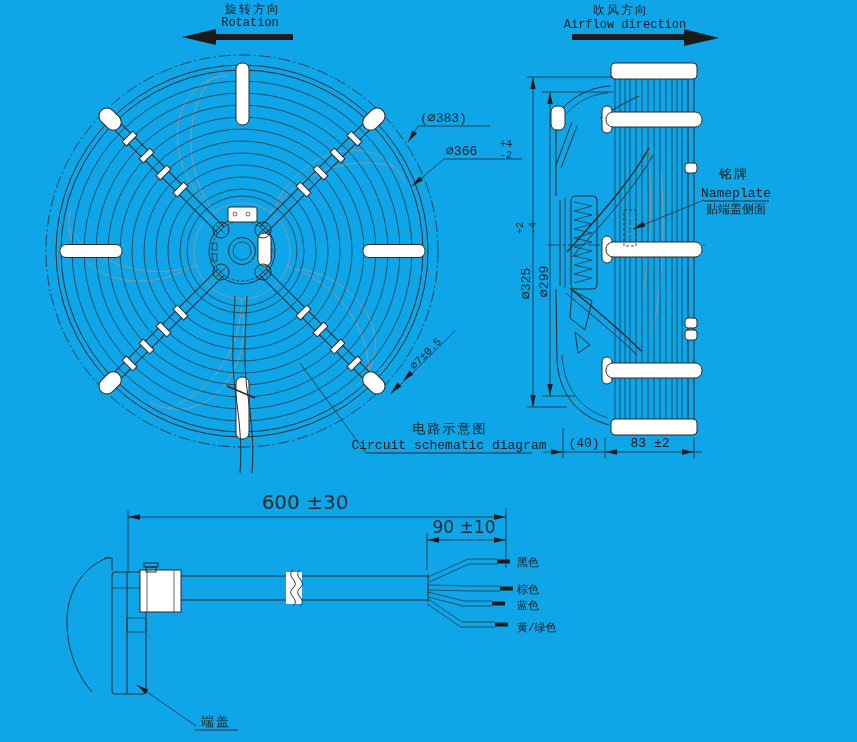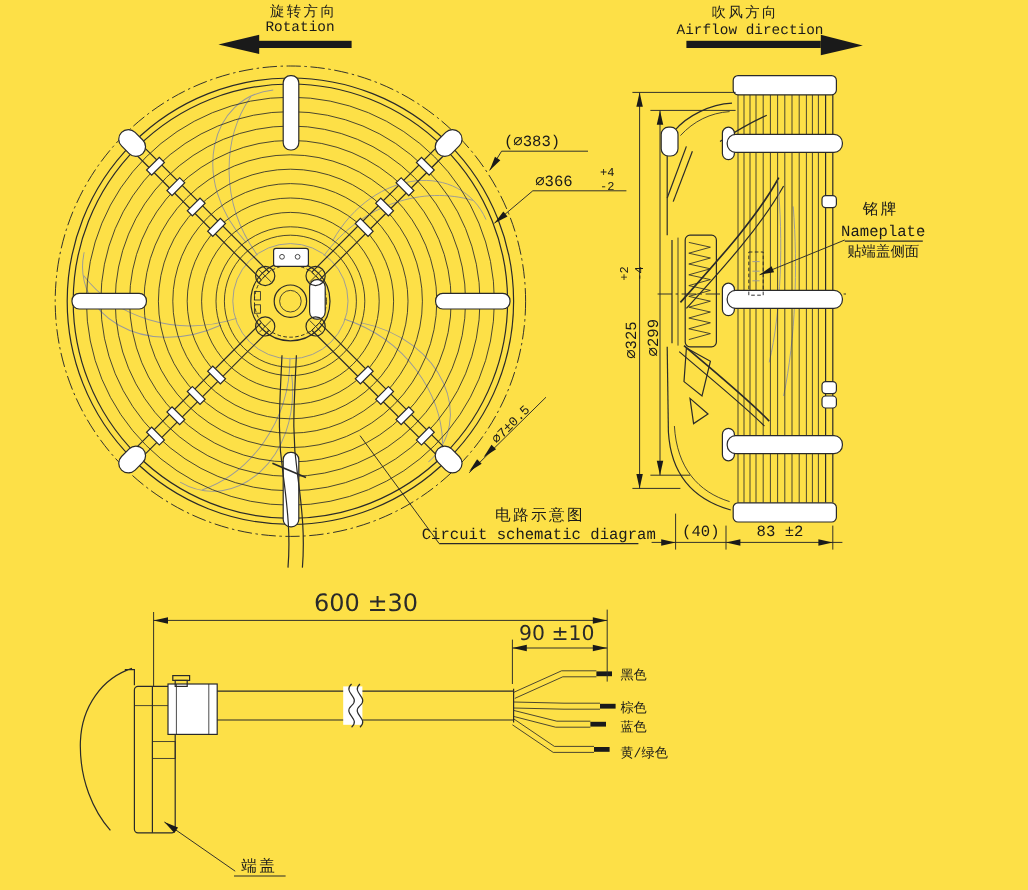--- a/index.html
+++ b/index.html
@@ -1,16 +1,16 @@
 <!DOCTYPE html>
 <html><head>
 <meta charset="utf-8">
 <style>
   html,body{margin:0;padding:0;background:#fff;}
-  .page{position:relative;width:857px;height:742px;background:#fde047;overflow:hidden;}
+  .page{position:relative;width:857px;height:742px;background:#0ea5e9;overflow:hidden;}
   svg{display:block;}
   .ln{stroke:#2a2a2a;fill:none;stroke-width:1;}
   .thin{stroke:#2a2a2a;fill:none;stroke-width:.7;}
   .med{stroke:#2a2a2a;fill:none;stroke-width:1.4;}
   .lt{stroke:#9a9a9a;fill:none;stroke-width:.8;}
   .dashdot{stroke:#2a2a2a;fill:none;stroke-width:.8;stroke-dasharray:12 3 2 3;}
   .dsh{stroke:#2a2a2a;fill:none;stroke-width:.8;stroke-dasharray:3 2;}
   .wfill{fill:#ffffff;stroke:#2a2a2a;stroke-width:1;}
   .blk{fill:#1a1a1a;stroke:none;}
   .dimln{stroke:#2a2a2a;fill:none;stroke-width:.8;}

